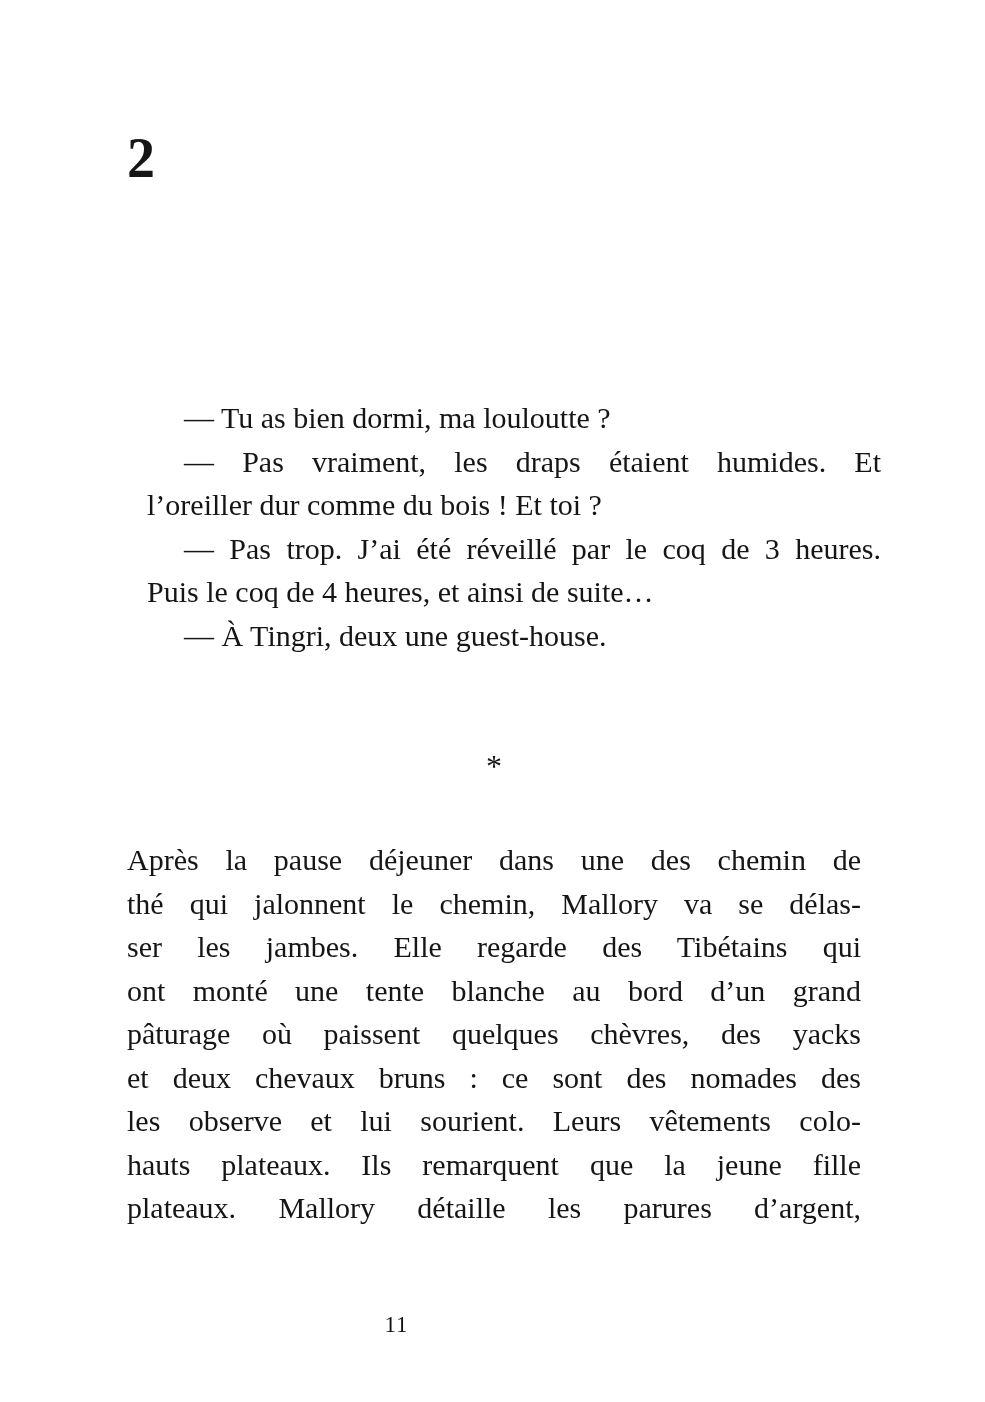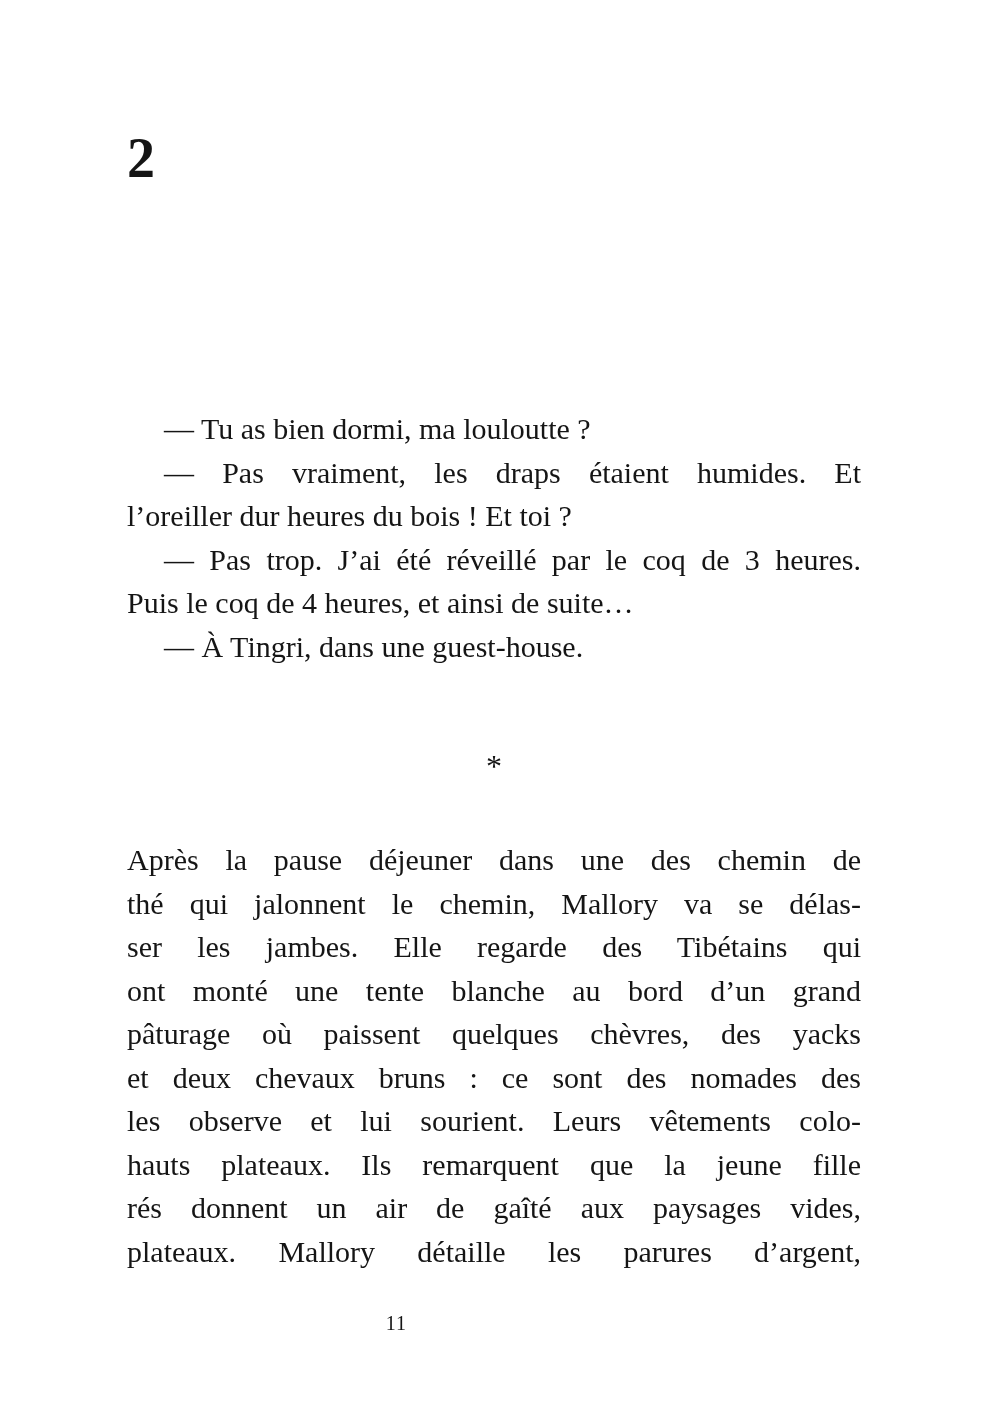--- a/index.html
+++ b/index.html
@@ -24,21 +24,21 @@
     font-weight: bold;
     letter-spacing: 0px;
   }
   .text-col {
     position: absolute;
     left: 127px;
     width: 734px;
     font-size: 30px;
     line-height: 43.5px;
   }
-  .dialogue-block { top: 407px; }
+  .dialogue-block { top: 396px; margin-left: 20px; }
   .paragraph-block { top: 838px; }
   .line { white-space: nowrap; }
   .line.indent { text-indent: 37px; }
   .line.justify {
     white-space: normal;
     text-align: justify;
     text-align-last: justify;
   }
   .separator {
     position: absolute;
@@ -47,50 +47,49 @@
     width: 734px;
     text-align: center;
     font-size: 32px;
   }
   .page-number {
     position: absolute;
     top: 1312px;
     left: 0;
     width: 793px;
     text-align: center;
-    font-size: 20px;
+    font-size: 23px;
     letter-spacing: 1px;
   }
 </style>
 </head>
 <body>
 
 <div class="page">
 
   <div class="chapter-number">2</div>
 
   <div class="text-col dialogue-block">
     <div class="line indent">— Tu as bien dormi, ma louloutte ?</div>
     <div class="line indent justify">— Pas vraiment, les draps étaient humides. Et</div>
-    <div class="line">l’oreiller dur heures du bois ! Et toi ?</div>
+    <div class="line">l’oreiller dur comme du bois ! Et toi ?</div>
     <div class="line indent justify">— Pas trop. J’ai été réveillé par le coq de 3 heures.</div>
     <div class="line">Puis le coq de 4 heures, et ainsi de suite…</div>
-    <div class="line indent">— À Tingri, dans une guest-house.</div>
+    <div class="line indent">— À Tingri, deux une guest-house.</div>
   </div>
 
   <div class="separator">*</div>
 
   <div class="text-col paragraph-block">
     <div class="line justify">Après la pause déjeuner dans une des chemin de</div>
     <div class="line justify">thé qui jalonnent le chemin, Mallory va se délas-</div>
     <div class="line justify">ser les jambes. Elle regarde des Tibétains qui</div>
     <div class="line justify">ont monté une tente blanche au bord d’un grand</div>
     <div class="line justify">pâturage où paissent quelques chèvres, des yacks</div>
     <div class="line justify">et deux chevaux bruns : ce sont des nomades des</div>
     <div class="line justify">les observe et lui sourient. Leurs vêtements colo-</div>
     <div class="line justify">hauts plateaux. Ils remarquent que la jeune fille</div>
-    <div class="line justify">rés donnent un air de gaîté aux paysages vides,</div>
     <div class="line justify">plateaux. Mallory détaille les parures d’argent,</div>
   </div>
 
   <div class="page-number">11</div>
 
 </div>
 
 </body></html>

